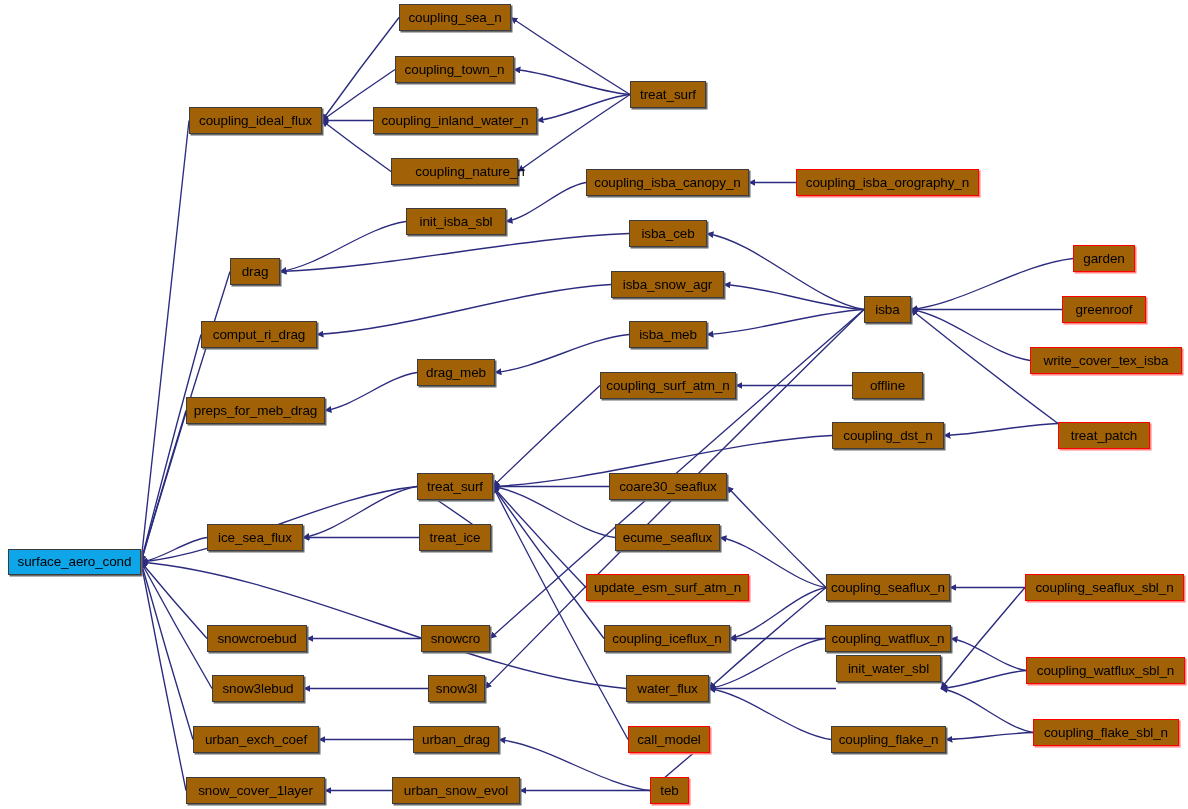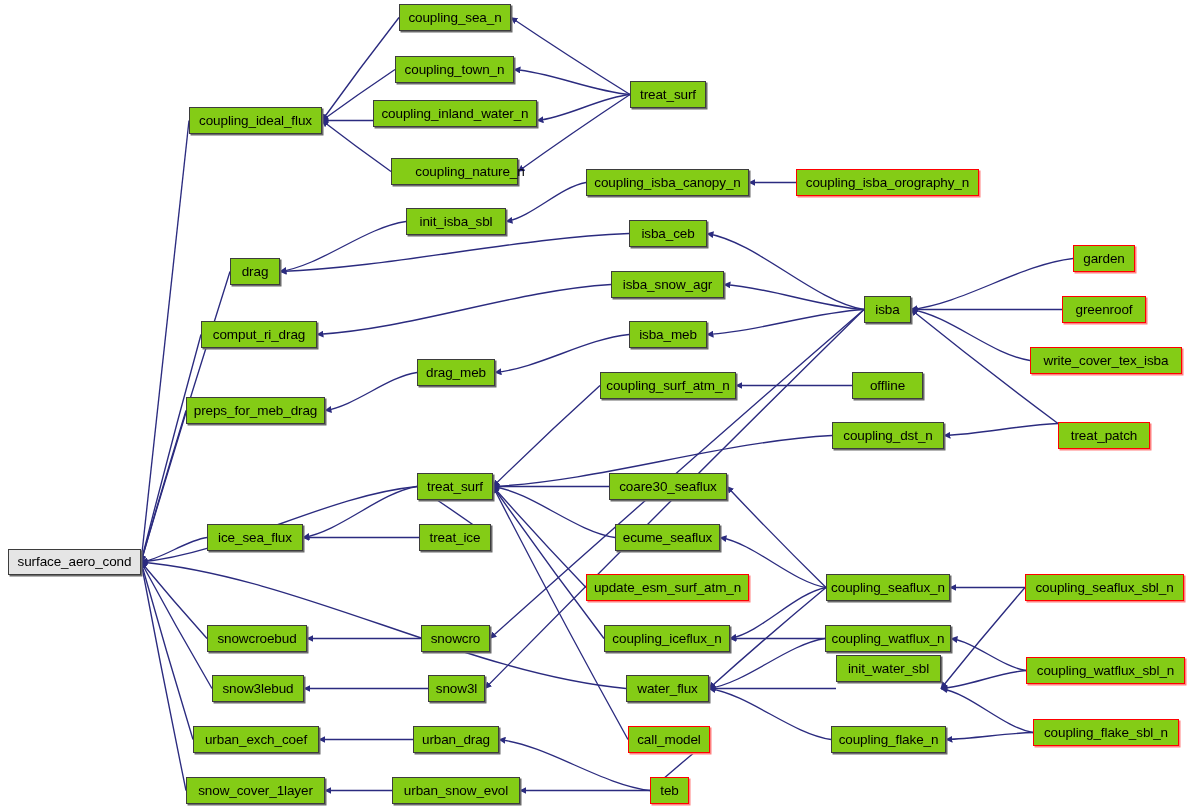--- a/index.html
+++ b/index.html
@@ -3,39 +3,39 @@
 <meta charset="utf-8">
 <style>
   html,body{margin:0;padding:0;background:#ffffff;}
   body{font-family:"Liberation Sans","DejaVu Sans",sans-serif;}
   #canvas{position:relative;width:1188px;height:809px;background:#ffffff;overflow:hidden;}
   #edges{position:absolute;left:0;top:0;width:1188px;height:809px;}
   .node{
     position:absolute;
     box-sizing:border-box;
     display:flex;align-items:center;justify-content:center;
-    background:#84cc16;
+    background:#a16207;
     border:1px solid #000000;
     font-size:13.5px;
     color:#000000;
     white-space:nowrap;
     line-height:1;
     letter-spacing:-0.1px;
     z-index:5;
   }
   .node.plain{
     border:1px solid #3d3d3d;
     box-shadow:1.5px 1.5px 0 0 #6b6b6b;
   }
   .node.red{
     border:1.4px solid #ff0000;
     box-shadow:1.5px 1.5px 0 0 #ff8080;
   }
   .node.current{
-    background:#e5e5e5;
+    background:#0ea5e9;
     border:1px solid #3d3d3d;
     box-shadow:1.5px 1.5px 0 0 #6b6b6b;
   }
   .node span{pointer-events:none;}
 </style>
 </head>
 <body>
 
 <div id="canvas">
   <svg id="edges" viewBox="0 0 1188 809" xmlns="http://www.w3.org/2000/svg">
@@ -121,21 +121,21 @@
       </div>
       <div class="node plain" style="left: 399px; top: 4px; width: 112px; height: 27px;">
         <span>coupling_sea_n</span>
       </div>
       <div class="node plain" style="left: 395px; top: 56px; width: 119px; height: 27px; justify-content: center;">
         <span>coupling_town_n</span>
       </div>
       <div class="node plain" style="left: 189px; top: 107px; width: 133px; height: 27px;">
         <span>coupling_ideal_flux</span>
       </div>
-      <div class="node plain" style="left: 373px; top: 100px; width: 164px; height: 27px;">
+      <div class="node plain" style="left: 373px; top: 107px; width: 164px; height: 27px;">
         <span>coupling_inland_water_n</span>
       </div>
       <div class="node plain" style="left: 391px; top: 158px; width: 127px; height: 27px; padding-left: 31px;">
         <span>coupling_nature_n</span>
       </div>
       <div class="node plain" style="left: 630px; top: 81px; width: 76px; height: 27px;">
         <span>treat_surf</span>
       </div>
       <div class="node plain" style="left: 586px; top: 169px; width: 163px; height: 27px;">
         <span>coupling_isba_canopy_n</span>

